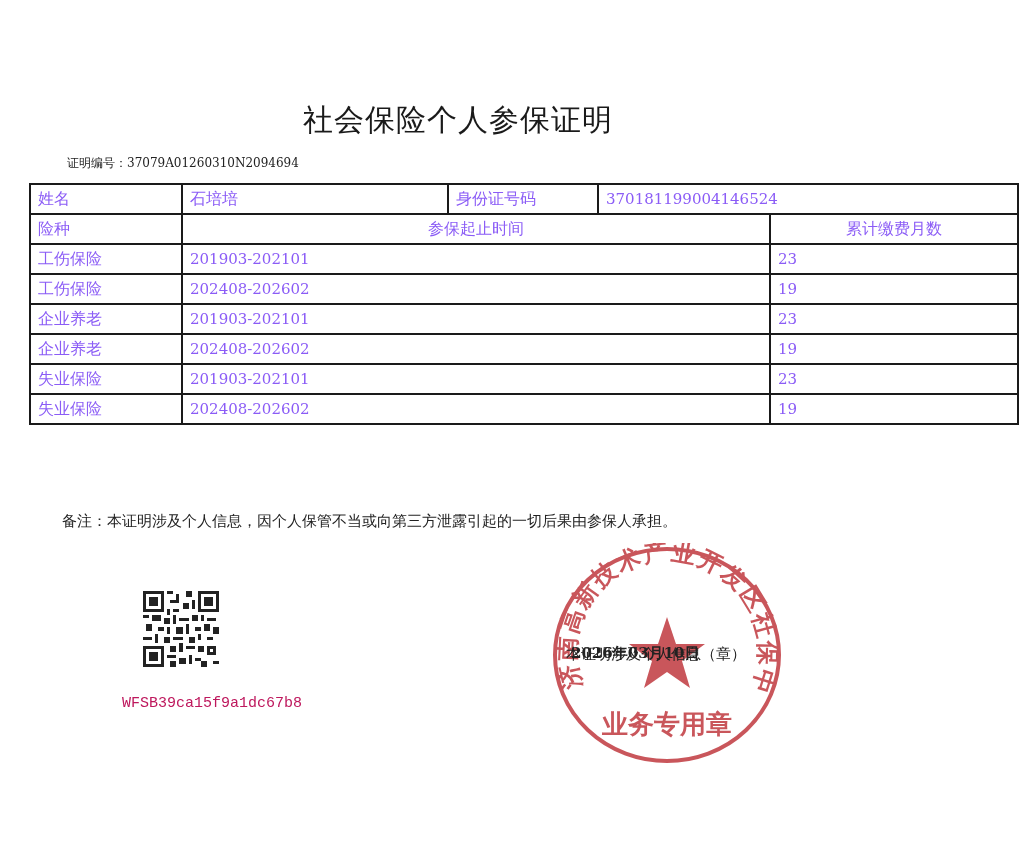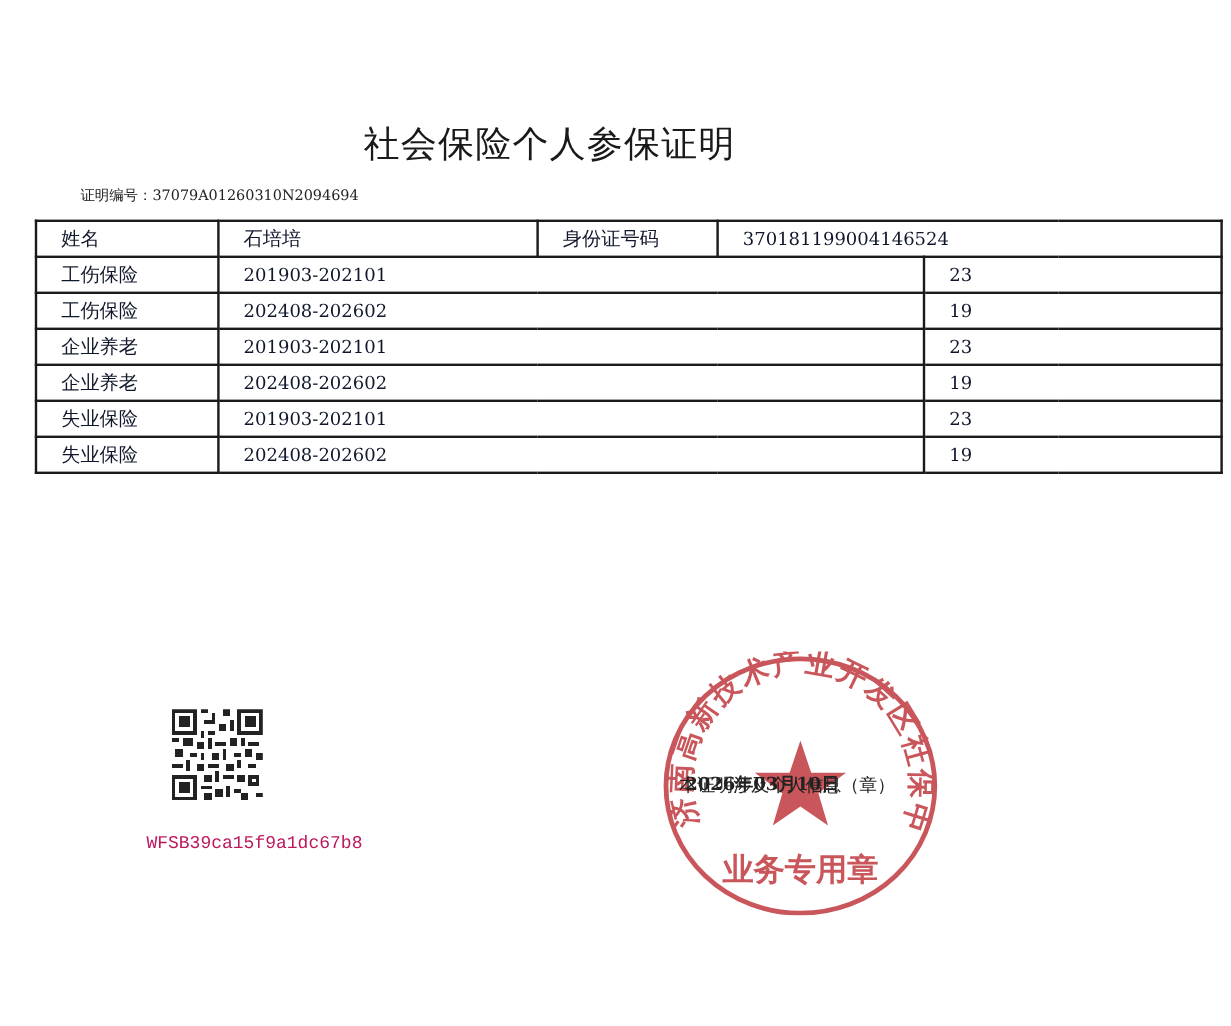--- a/index.html
+++ b/index.html
@@ -3,22 +3,22 @@
   <meta charset="utf-8">
   <style>
     html, body { margin: 0; padding: 0; background: #ffffff; }
     body { width: 1026px; height: 855px; position: relative; overflow: hidden;
       font-family: "DejaVu Serif", "Liberation Serif", serif; color: #222; }
     .title { position: absolute; left: 0; width: 916px; top: 100px; text-align: center;
       font-size: 30px; letter-spacing: 1px; color: #1a1a1a; }
     .cert-no { position: absolute; left: 67px; top: 155px; font-size: 12px; color: #222; }
     table.main { position: absolute; left: 29px; top: 183px; border-collapse: collapse;
       width: 988px; table-layout: fixed; }
-    table.main td { border: 2px solid #1a1a1a; height: 28px; padding: 0 20px;
-      font-size: 16px; white-space: nowrap; vertical-align: middle; color: #0f172a; margin-top: 34px; }
+    table.main td { border: 2px solid #1a1a1a; height: 28px; padding: 0 7px;
+      font-size: 16px; white-space: nowrap; vertical-align: middle; color: #8b5cf6; margin-top: 34px; }
     table.main td.num { font-size: 15px; }
     .center { text-align: center; }
     .notes { position: absolute; left: 62px; top: 512px; font-size: 15px; line-height: 19px; color: #222; }
     .notes .line2 { padding-left: 56px; }
     .qr { position: absolute; left: 143px; top: 591px; width: 76px; height: 76px; }
     .qr-code-text { position: absolute; left: 122px; top: 695px; font-size: 15px; color: #be185d; font-family: Liberation Mono, monospace; }
     .stamp { position: absolute; left: 545px; top: 543px; width: 240px; height: 220px; }
     .agency { position: absolute; left: 566px; top: 645px; font-size: 15px; color: #222; }
     .date { position: absolute; left: 571px; top: 644px; font-size: 15px; color: #222; font-weight: bold; }
   </style>
@@ -41,20 +41,25 @@
     <col style="width:136px">
   </colgroup>
   <tbody>
       <tr>
     <td>姓名</td>
     <td>石培培</td>
     <td>身份证号码</td>
     <td colspan="3" class="num">370181199004146524</td>
   </tr>
   <tr>
+    <td>险种</td>
+    <td colspan="3" class="center">参保起止时间</td>
+    <td colspan="2" class="center">累计缴费月数</td>
+  </tr>
+  <tr>
     <td>工伤保险</td>
     <td colspan="3" class="num">201903-202101</td>
     <td colspan="2" class="num">23</td>
   </tr>
   <tr>
     <td>工伤保险</td>
     <td colspan="3" class="num">202408-202602</td>
     <td colspan="2" class="num">19</td>
   </tr>
   <tr>
@@ -74,20 +79,21 @@
   </tr>
   <tr>
     <td>失业保险</td>
     <td colspan="3" class="num">202408-202602</td>
     <td colspan="2" class="num">19</td>
   </tr>
 </tbody>
   </table>
 
 <div class="notes">
+  <div>备注：本证明涉及个人信息，因个人保管不当或向第三方泄露引起的一切后果由参保人承担。</div>
 </div>
 
 <svg class="qr" viewBox="0 0 25 25" shape-rendering="crispEdges">
   <rect x="0" y="0" width="25" height="25" fill="#fff"></rect>
   <g fill="#222">
 
     <rect x="0" y="0" width="7" height="7"></rect>
       <rect x="1" y="1" width="5" height="5" fill="#fff"></rect>
       <rect x="2" y="2" width="3" height="3"></rect>
     <rect x="18" y="0" width="7" height="7"></rect>

